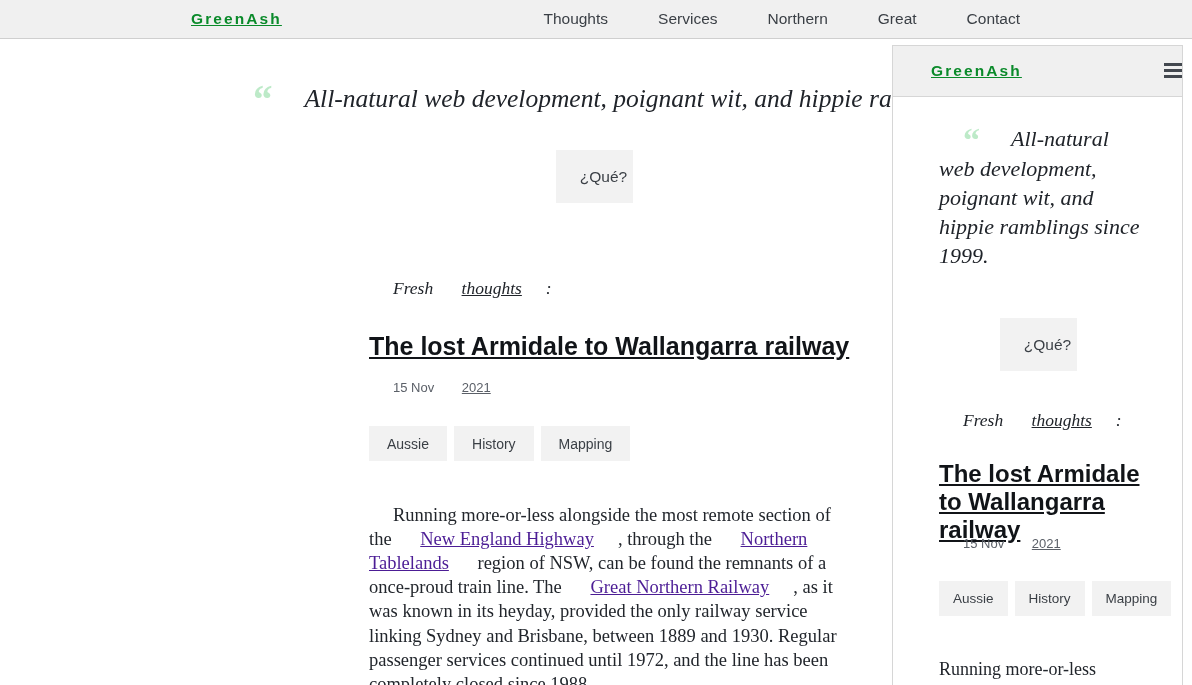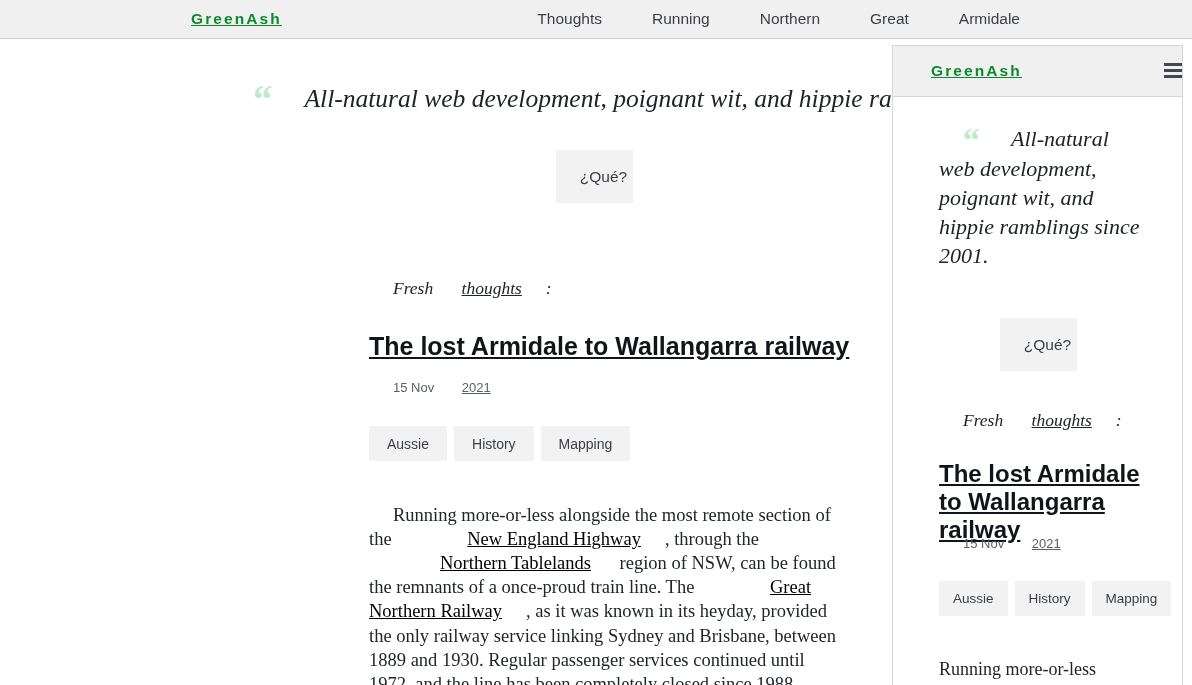--- a/index.html
+++ b/index.html
@@ -148,21 +148,21 @@
   .post-body {
     position: absolute;
     top: 444px;
     left: 345px;
     width: 500px;
     font-family: "Liberation Serif", serif;
     font-size: 18.5px;
     line-height: 24.2px;
     color: #22262c;
   }
-  .post-body a { color: #000000; text-decoration: underline; margin-left: 47px; }
+  .post-body a { color: #4c1d95; text-decoration: underline; }
 
   
   .mobile-panel {
     position: absolute;
     top: 45px;
     left: 892px;
     width: 291px;
     height: 640px;
     background: #ffffff;
     border: 1px solid #d6d6d6;
@@ -310,24 +310,24 @@
     background: transparent;
   }
 </style>
 </head>
 <body>
 
 <div class="topbar">
   <a class="brand" href="#">GreenAsh</a>
   <nav class="nav">
     <a class="nav-item" href="#">Thoughts</a>
-    <a class="nav-item" href="#">Running</a>
+    <a class="nav-item" href="#">Services</a>
     <a class="nav-item" href="#">Northern</a>
     <a class="nav-item" href="#">Great</a>
-    <a class="nav-item" href="#">Armidale</a>
+    <a class="nav-item" href="#">Contact</a>
   </nav>
 </div>
 
 <div class="page">
 
   <div class="hero-quote">
     <span class="qmark">“</span><span>All-natural web development, poignant wit, and hippie ramblings sinc</span>
   </div>
 
   <button class="que-btn">¿Qué?</button>
@@ -357,21 +357,21 @@
   <div class="m-topbar">
     <a class="m-brand" href="#">GreenAsh</a>
     <div class="m-burger">
       <i></i>
       <i></i>
       <i></i>
     </div>
   </div>
 
   <div class="m-quote">
-    <span class="m-qmark">“</span><span>All-natural web development, poignant wit, and hippie ramblings since 2001.</span>
+    <span class="m-qmark">“</span><span>All-natural web development, poignant wit, and hippie ramblings since 1999.</span>
   </div>
 
   <button class="m-que-btn">¿Qué?</button>
 
   <div class="m-fresh">
     <span>Fresh </span><a href="#">thoughts</a><span>:</span>
   </div>
 
   <a class="m-title" href="#">The lost Armidale to Wallangarra railway</a>
 

